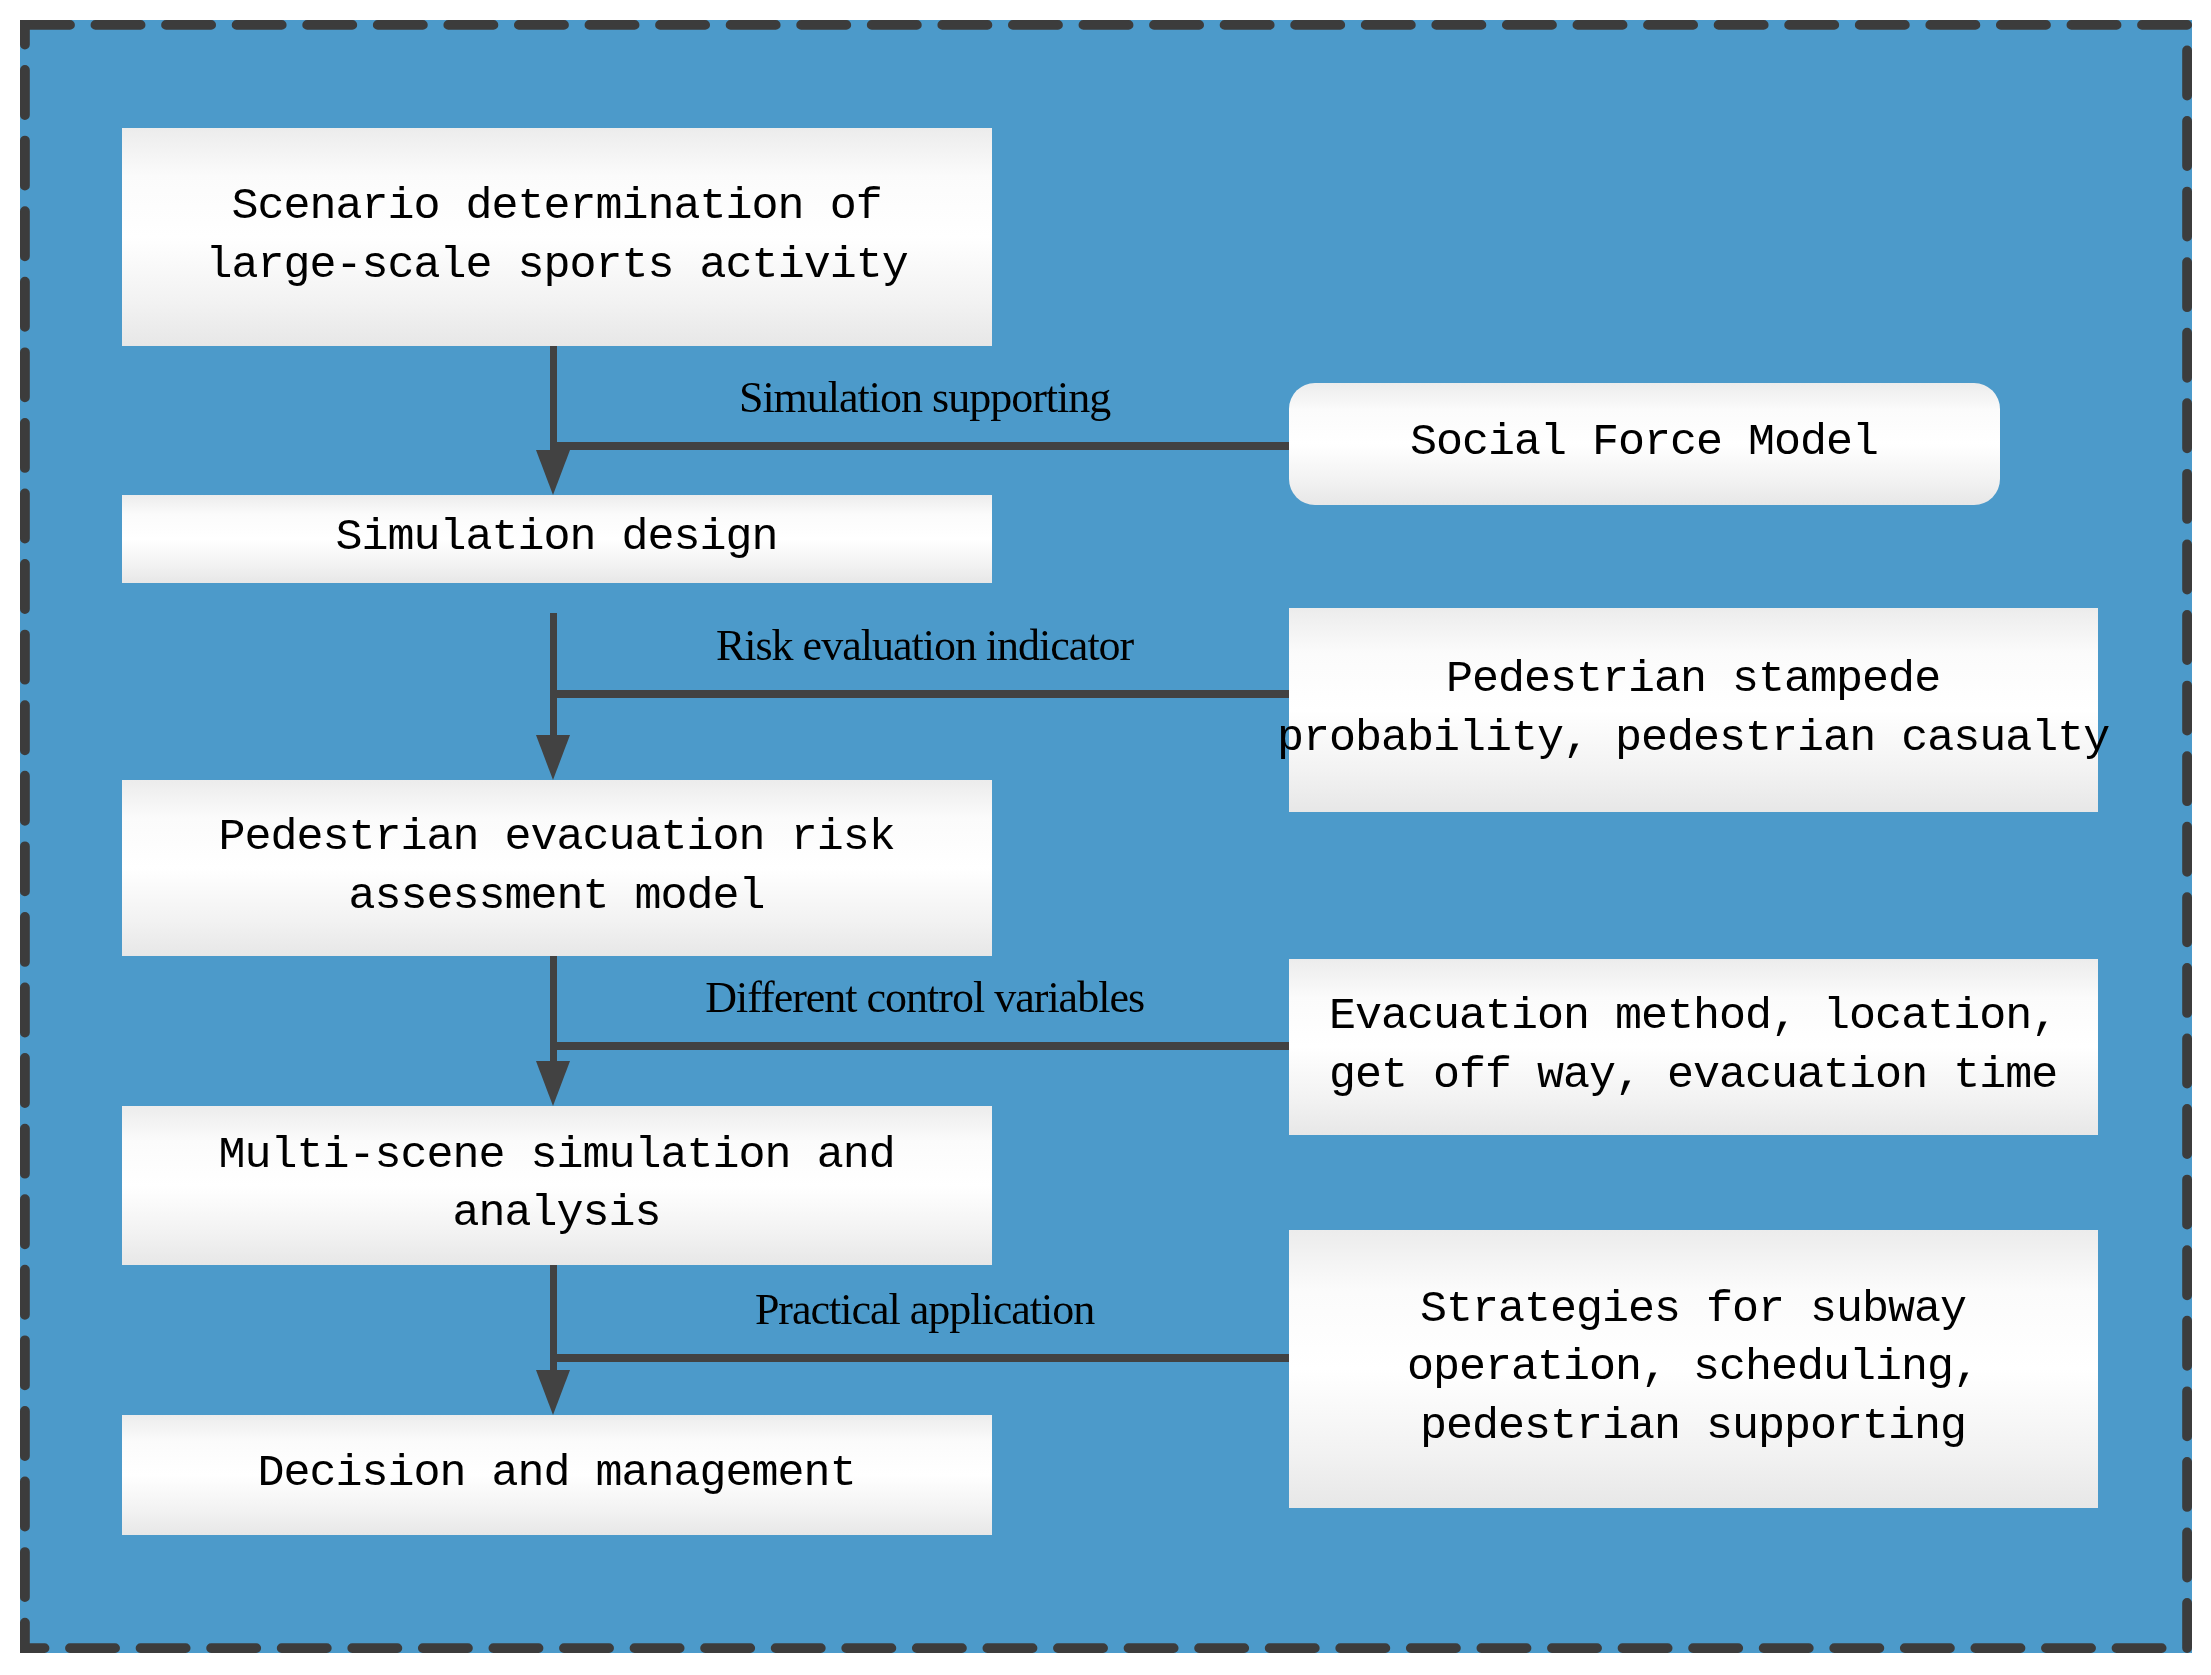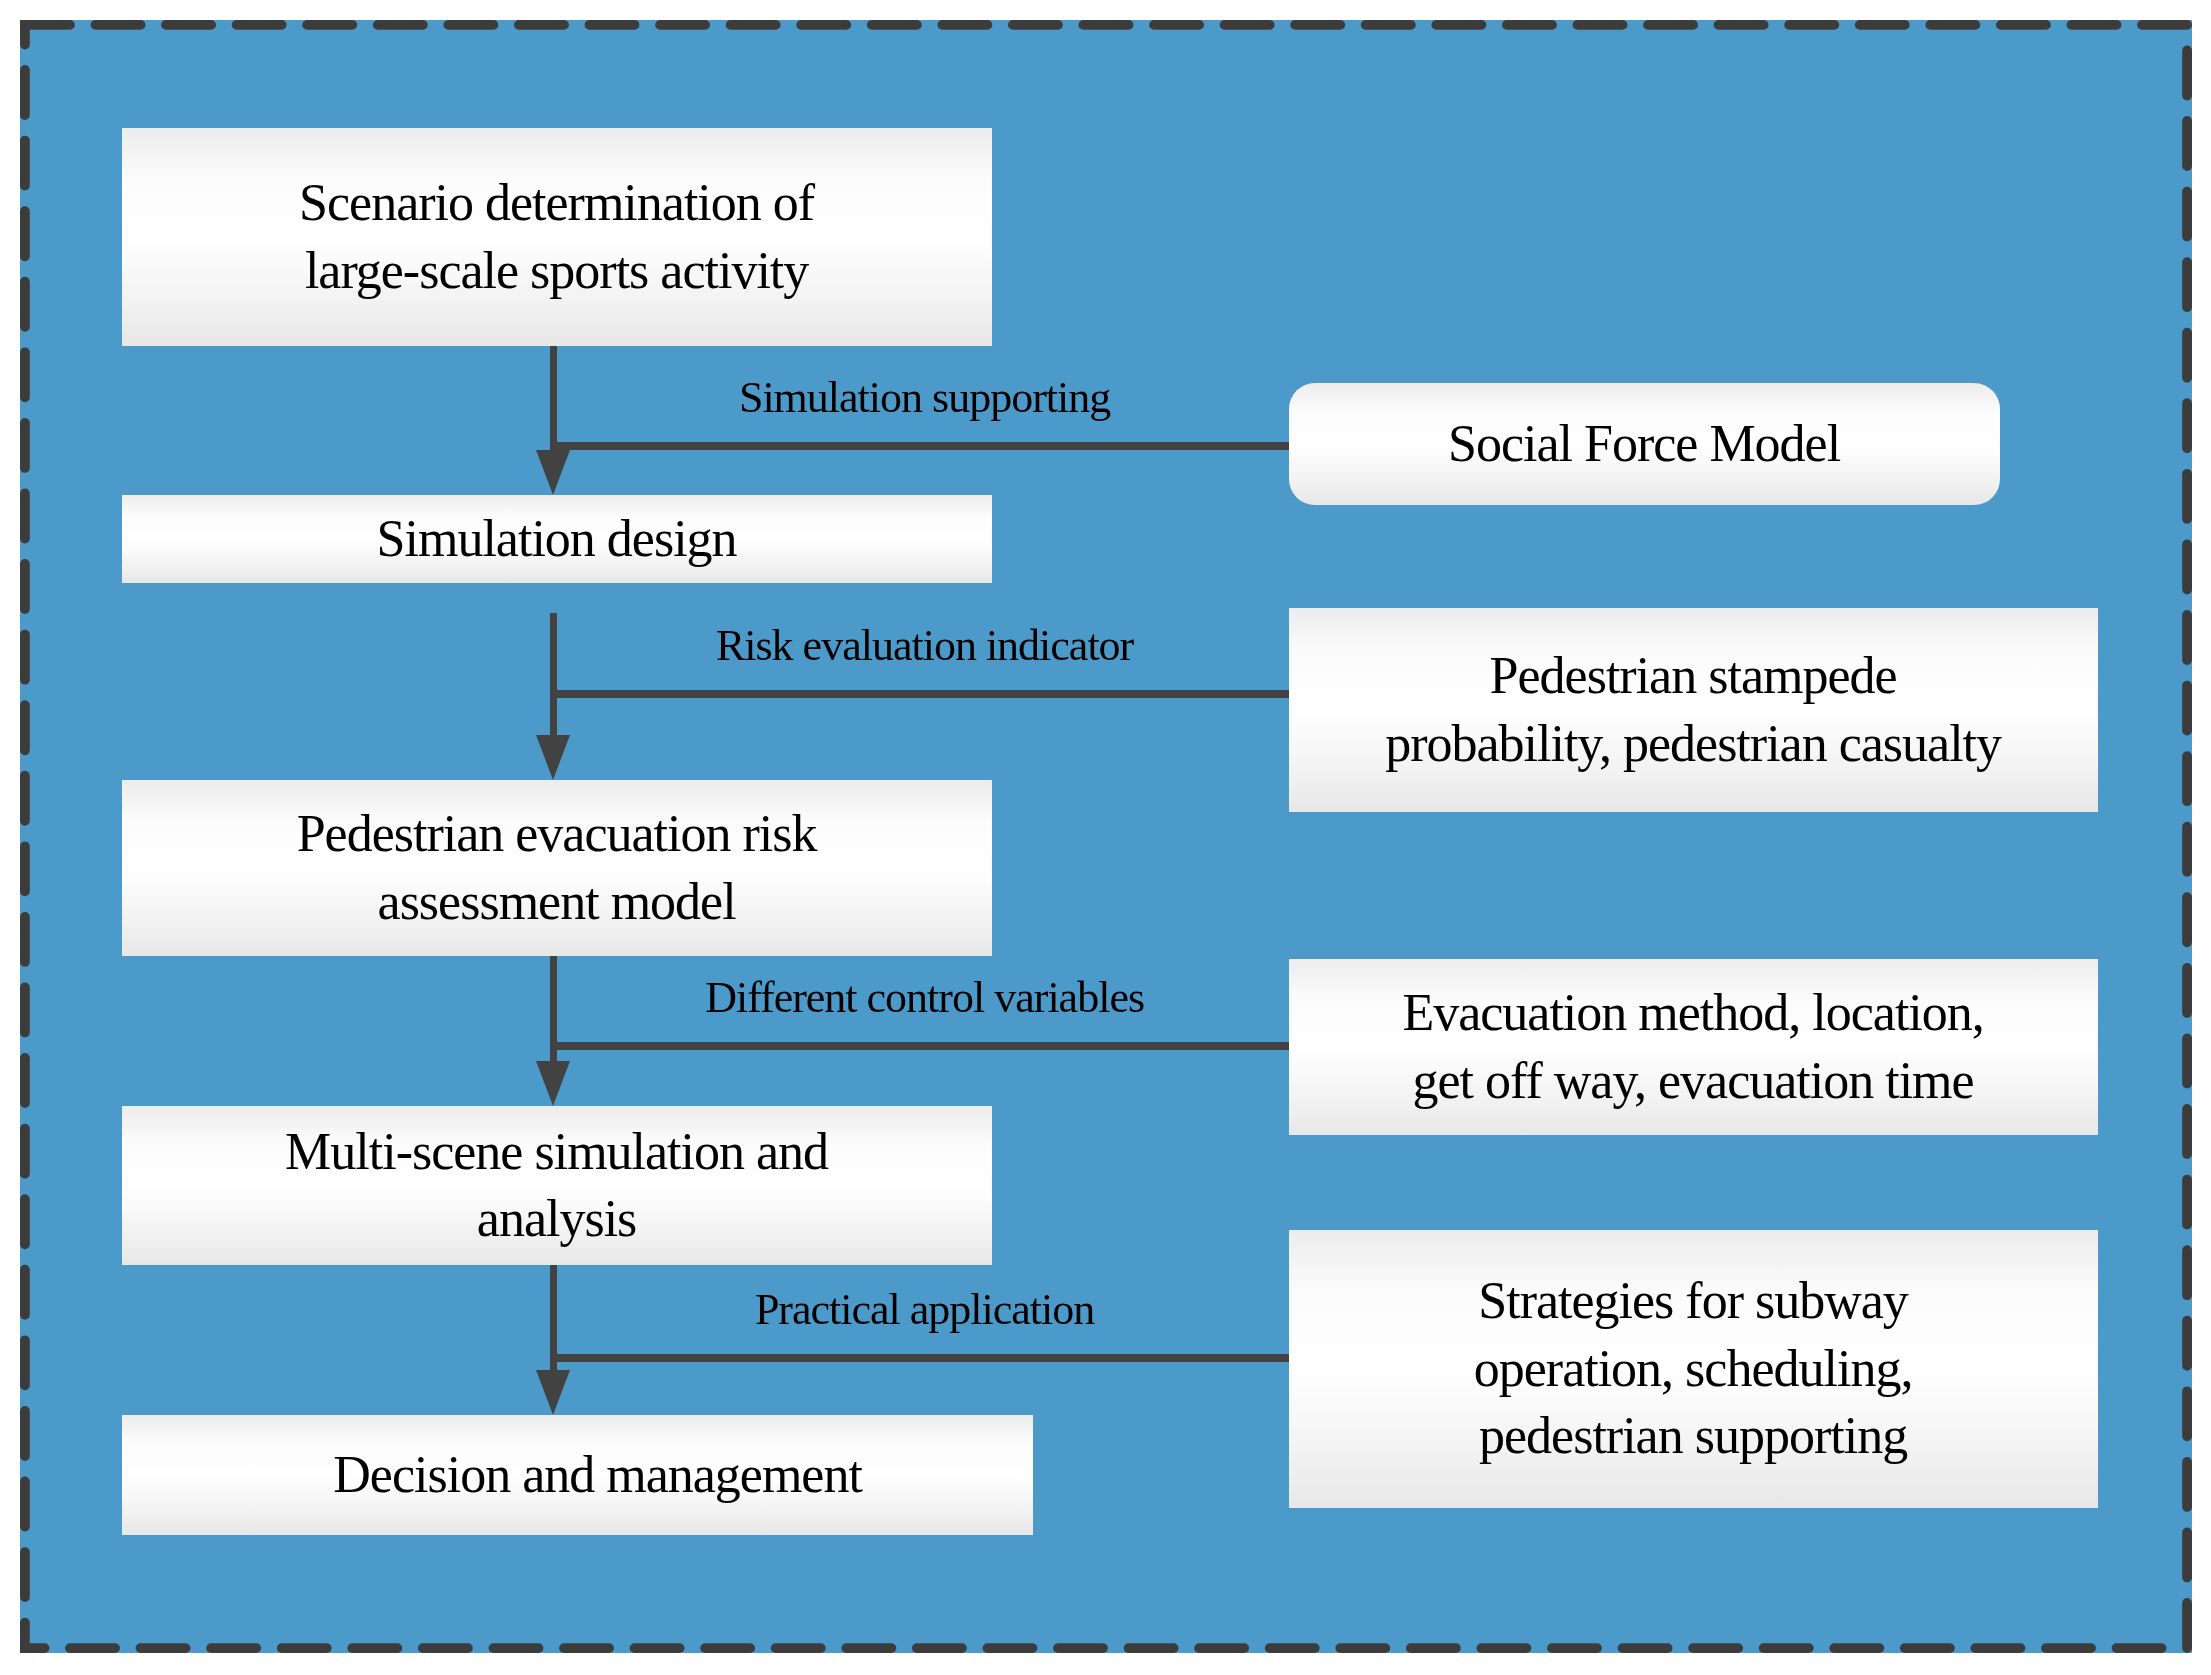--- a/index.html
+++ b/index.html
@@ -24,31 +24,32 @@
     pointer-events: none;
   }
   .box {
     position: absolute;
     display: flex;
     align-items: center;
     justify-content: center;
     text-align: center;
     white-space: pre;
     color: #000000;
-    font-size: 52px;
+    font-size: 45px;
     letter-spacing: -1px;
     line-height: 1.3;
     background: linear-gradient(180deg, #ececec 0%, #fbfbfb 22%, #ffffff 50%, #f2f2f2 80%, #e7e7e7 100%);
+    font-family: Liberation Mono, monospace;
   }
   
   #lb1 { left: 102px; top: 108px;  width: 870px; height: 218px; }
   #lb2 { left: 102px; top: 475px;  width: 870px; height: 88px; }
   #lb3 { left: 102px; top: 760px;  width: 870px; height: 176px; }
   #lb4 { left: 102px; top: 1086px; width: 870px; height: 159px; }
-  #lb5 { left: 102px; top: 1395px; width: 870px; height: 120px; padding-left: 41px; }
+  #lb5 { left: 102px; top: 1395px; width: 870px; height: 120px; }
   
   #rb1 { left: 1269px; top: 363px;  width: 711px; height: 122px; border-radius: 26px; }
   #rb2 { left: 1269px; top: 588px;  width: 809px; height: 204px; }
   #rb3 { left: 1269px; top: 939px;  width: 809px; height: 176px; }
   #rb4 { left: 1269px; top: 1210px; width: 809px; height: 278px; }
   
   .varrow { position: absolute; width: 37px; margin-left: -18.6px; }
   .varrow .shaft {
     position: absolute;
     left: 50%; top: 0;

